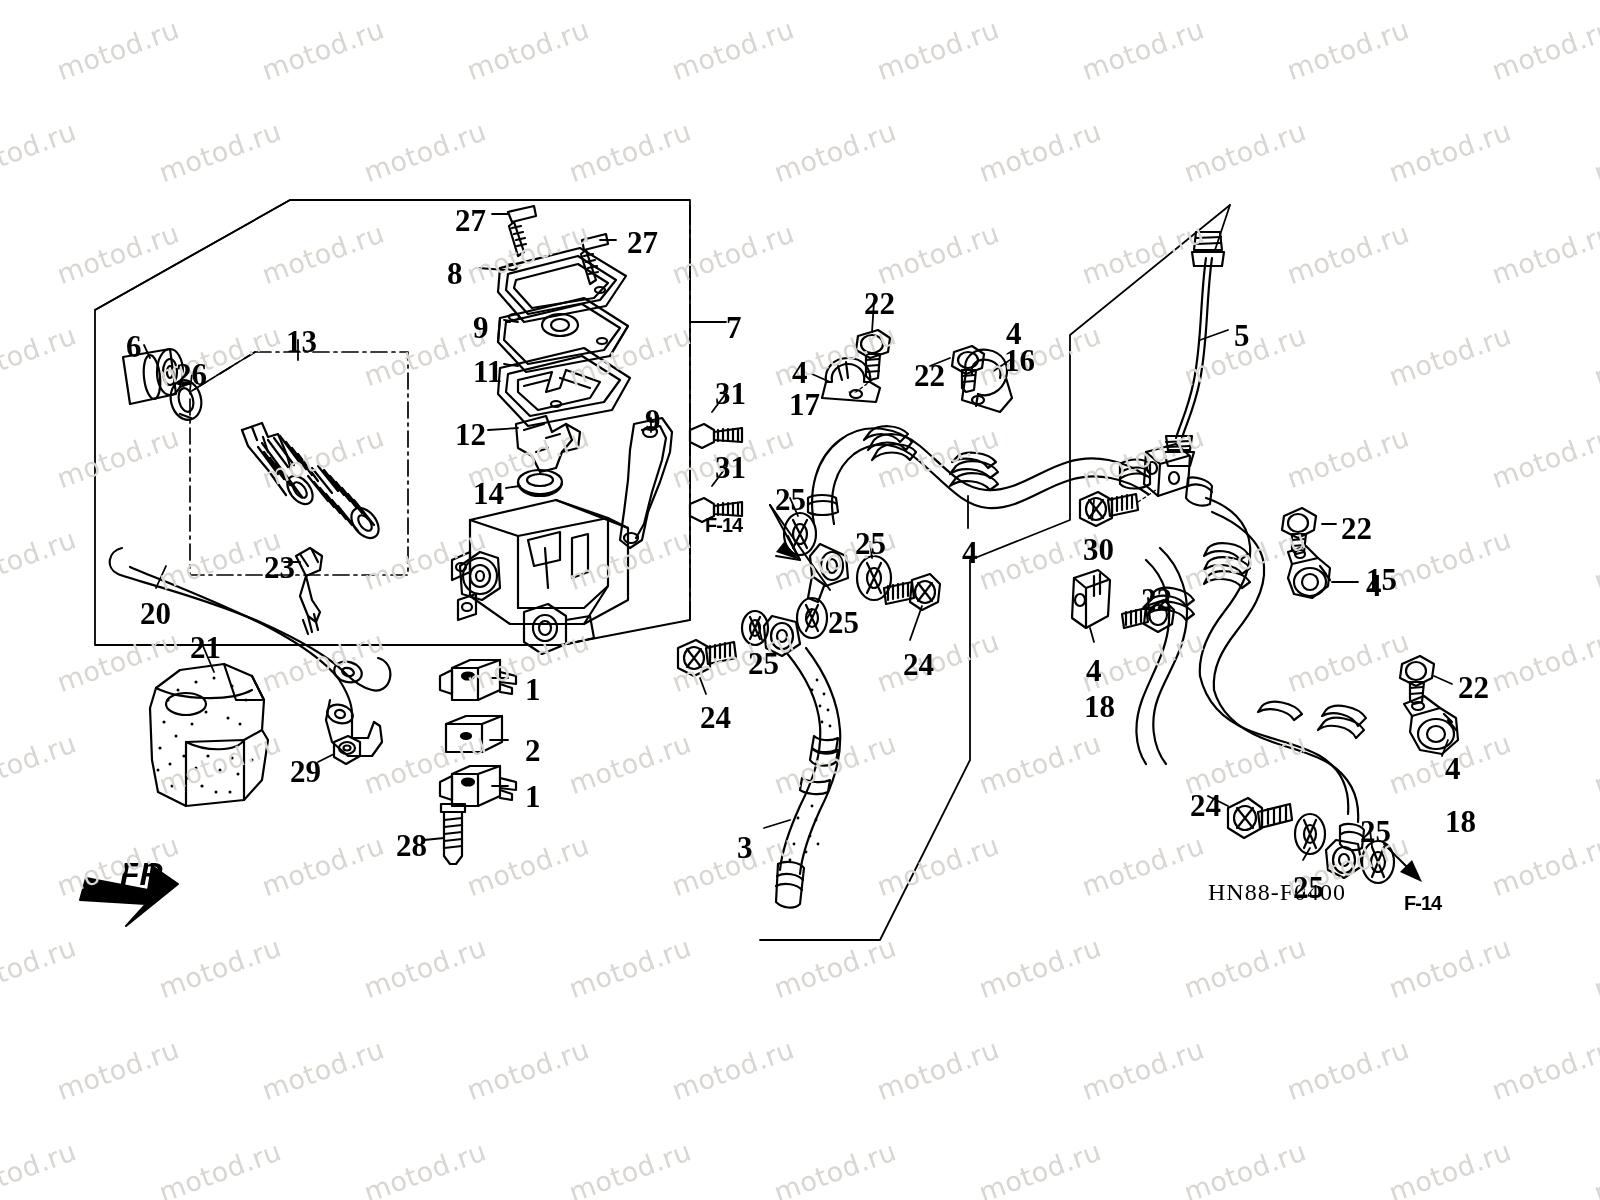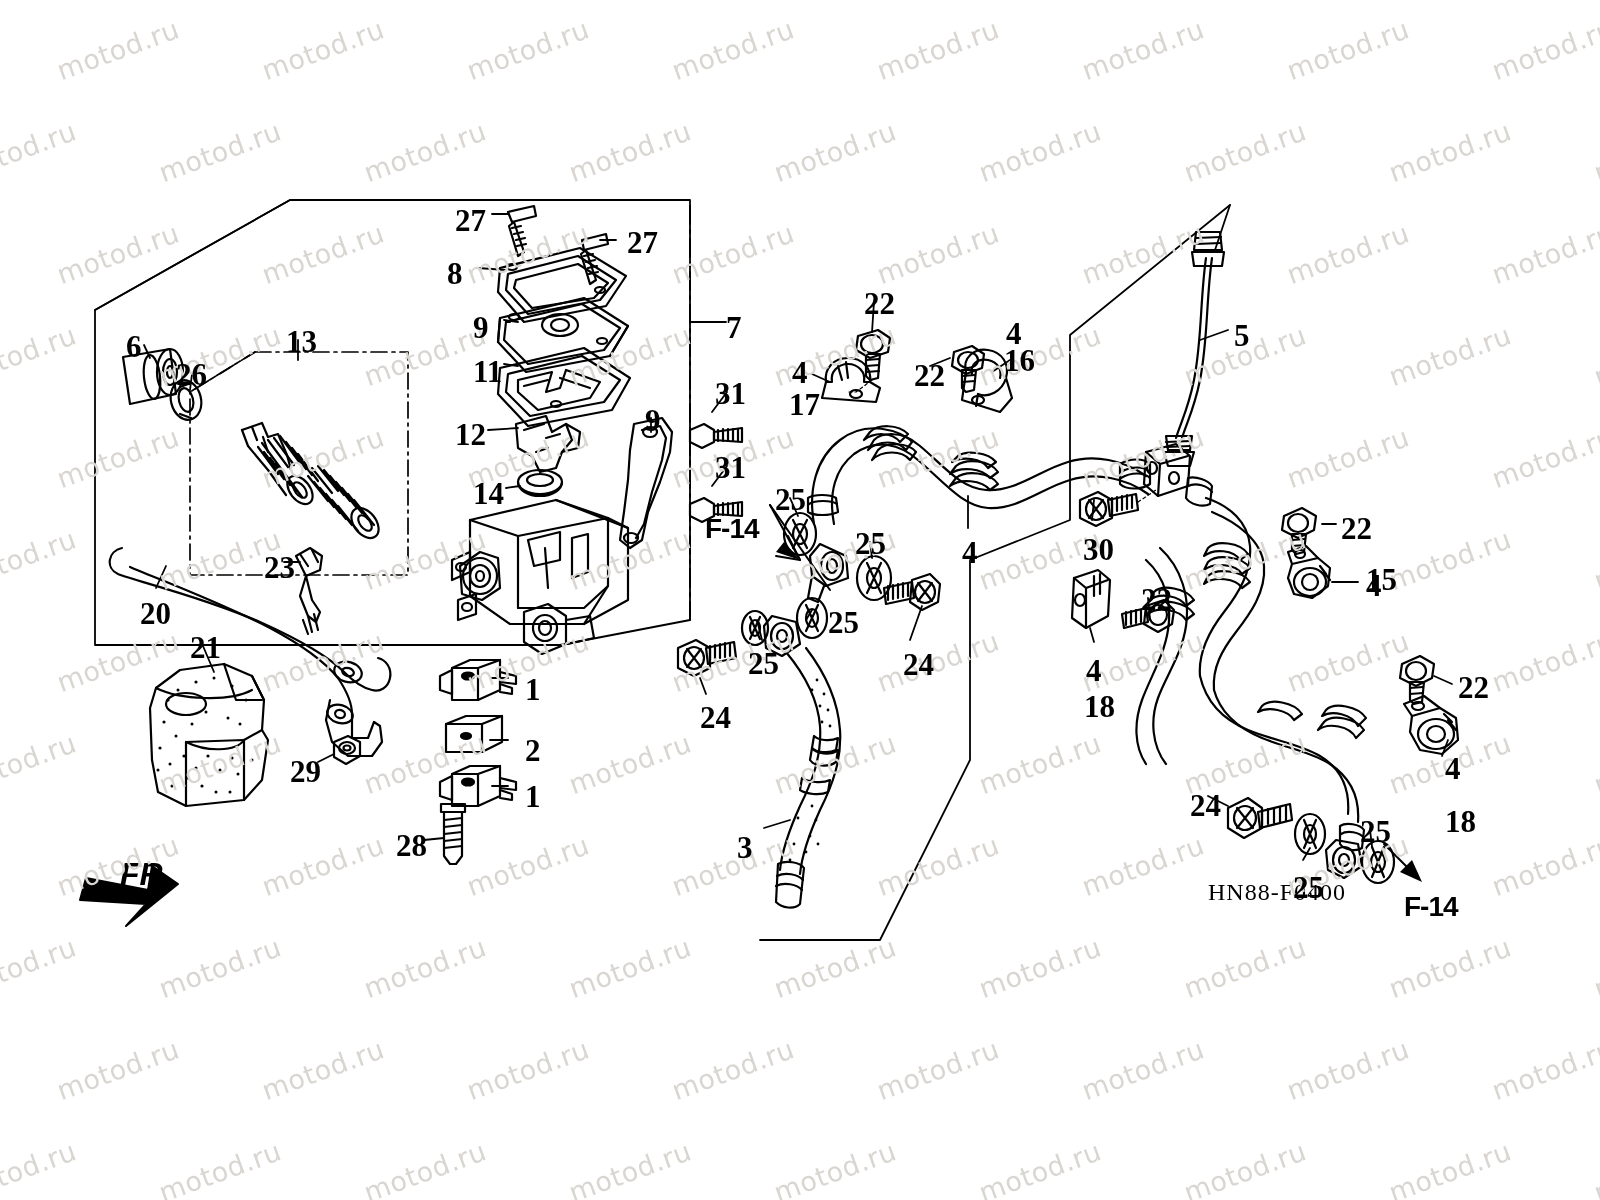--- a/index.html
+++ b/index.html
@@ -32,21 +32,21 @@
     font-family:"Liberation Serif",serif;
     font-weight:bold;
     font-size:31px;
     color:#000;
     line-height:1;
     white-space:nowrap;
     user-select:none;
   }
   .lbl.ref{
     font-family:"Liberation Sans",sans-serif;
-    font-size:28px;font-weight:bold;letter-spacing:-1px;
+    font-size:20px;font-weight:bold;letter-spacing:-1px;
   }
   .lbl.code{
     font-family:"Liberation Serif",serif;
     font-size:24px;font-weight:normal;letter-spacing:1px;
   }
   .lbl.fr{
     font-family:"Liberation Sans",sans-serif;
     font-size:32px;font-weight:bold;font-style:italic;
   }
 </style>

